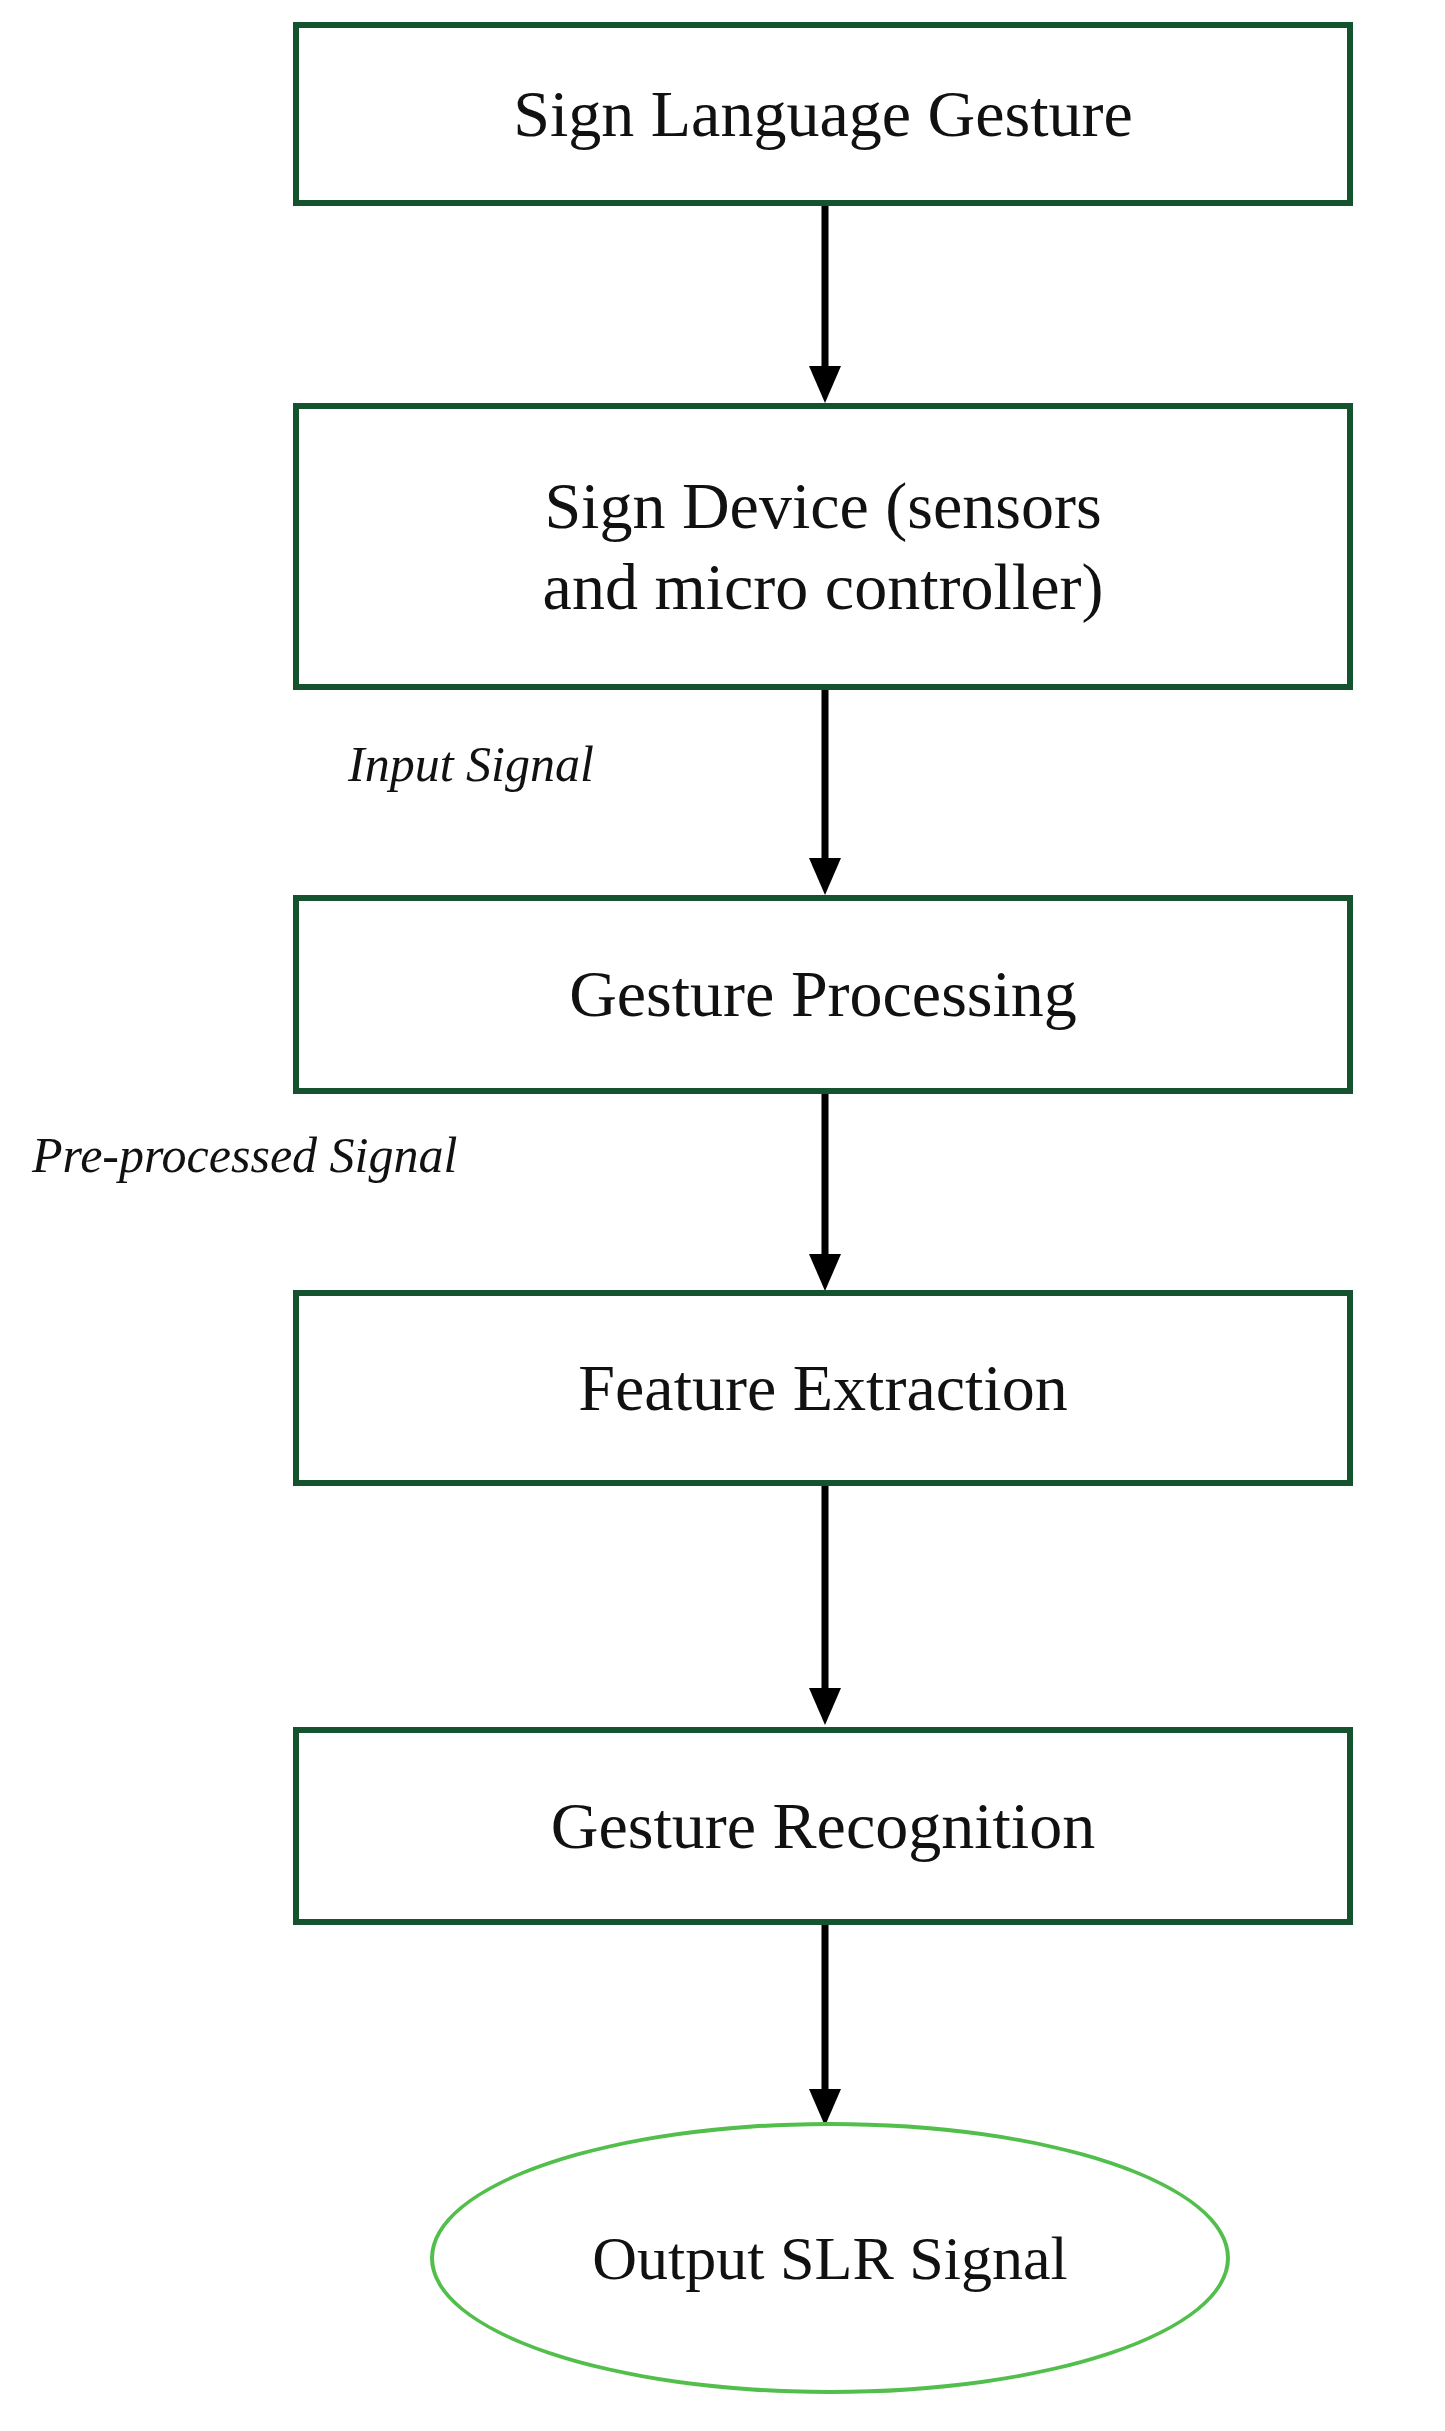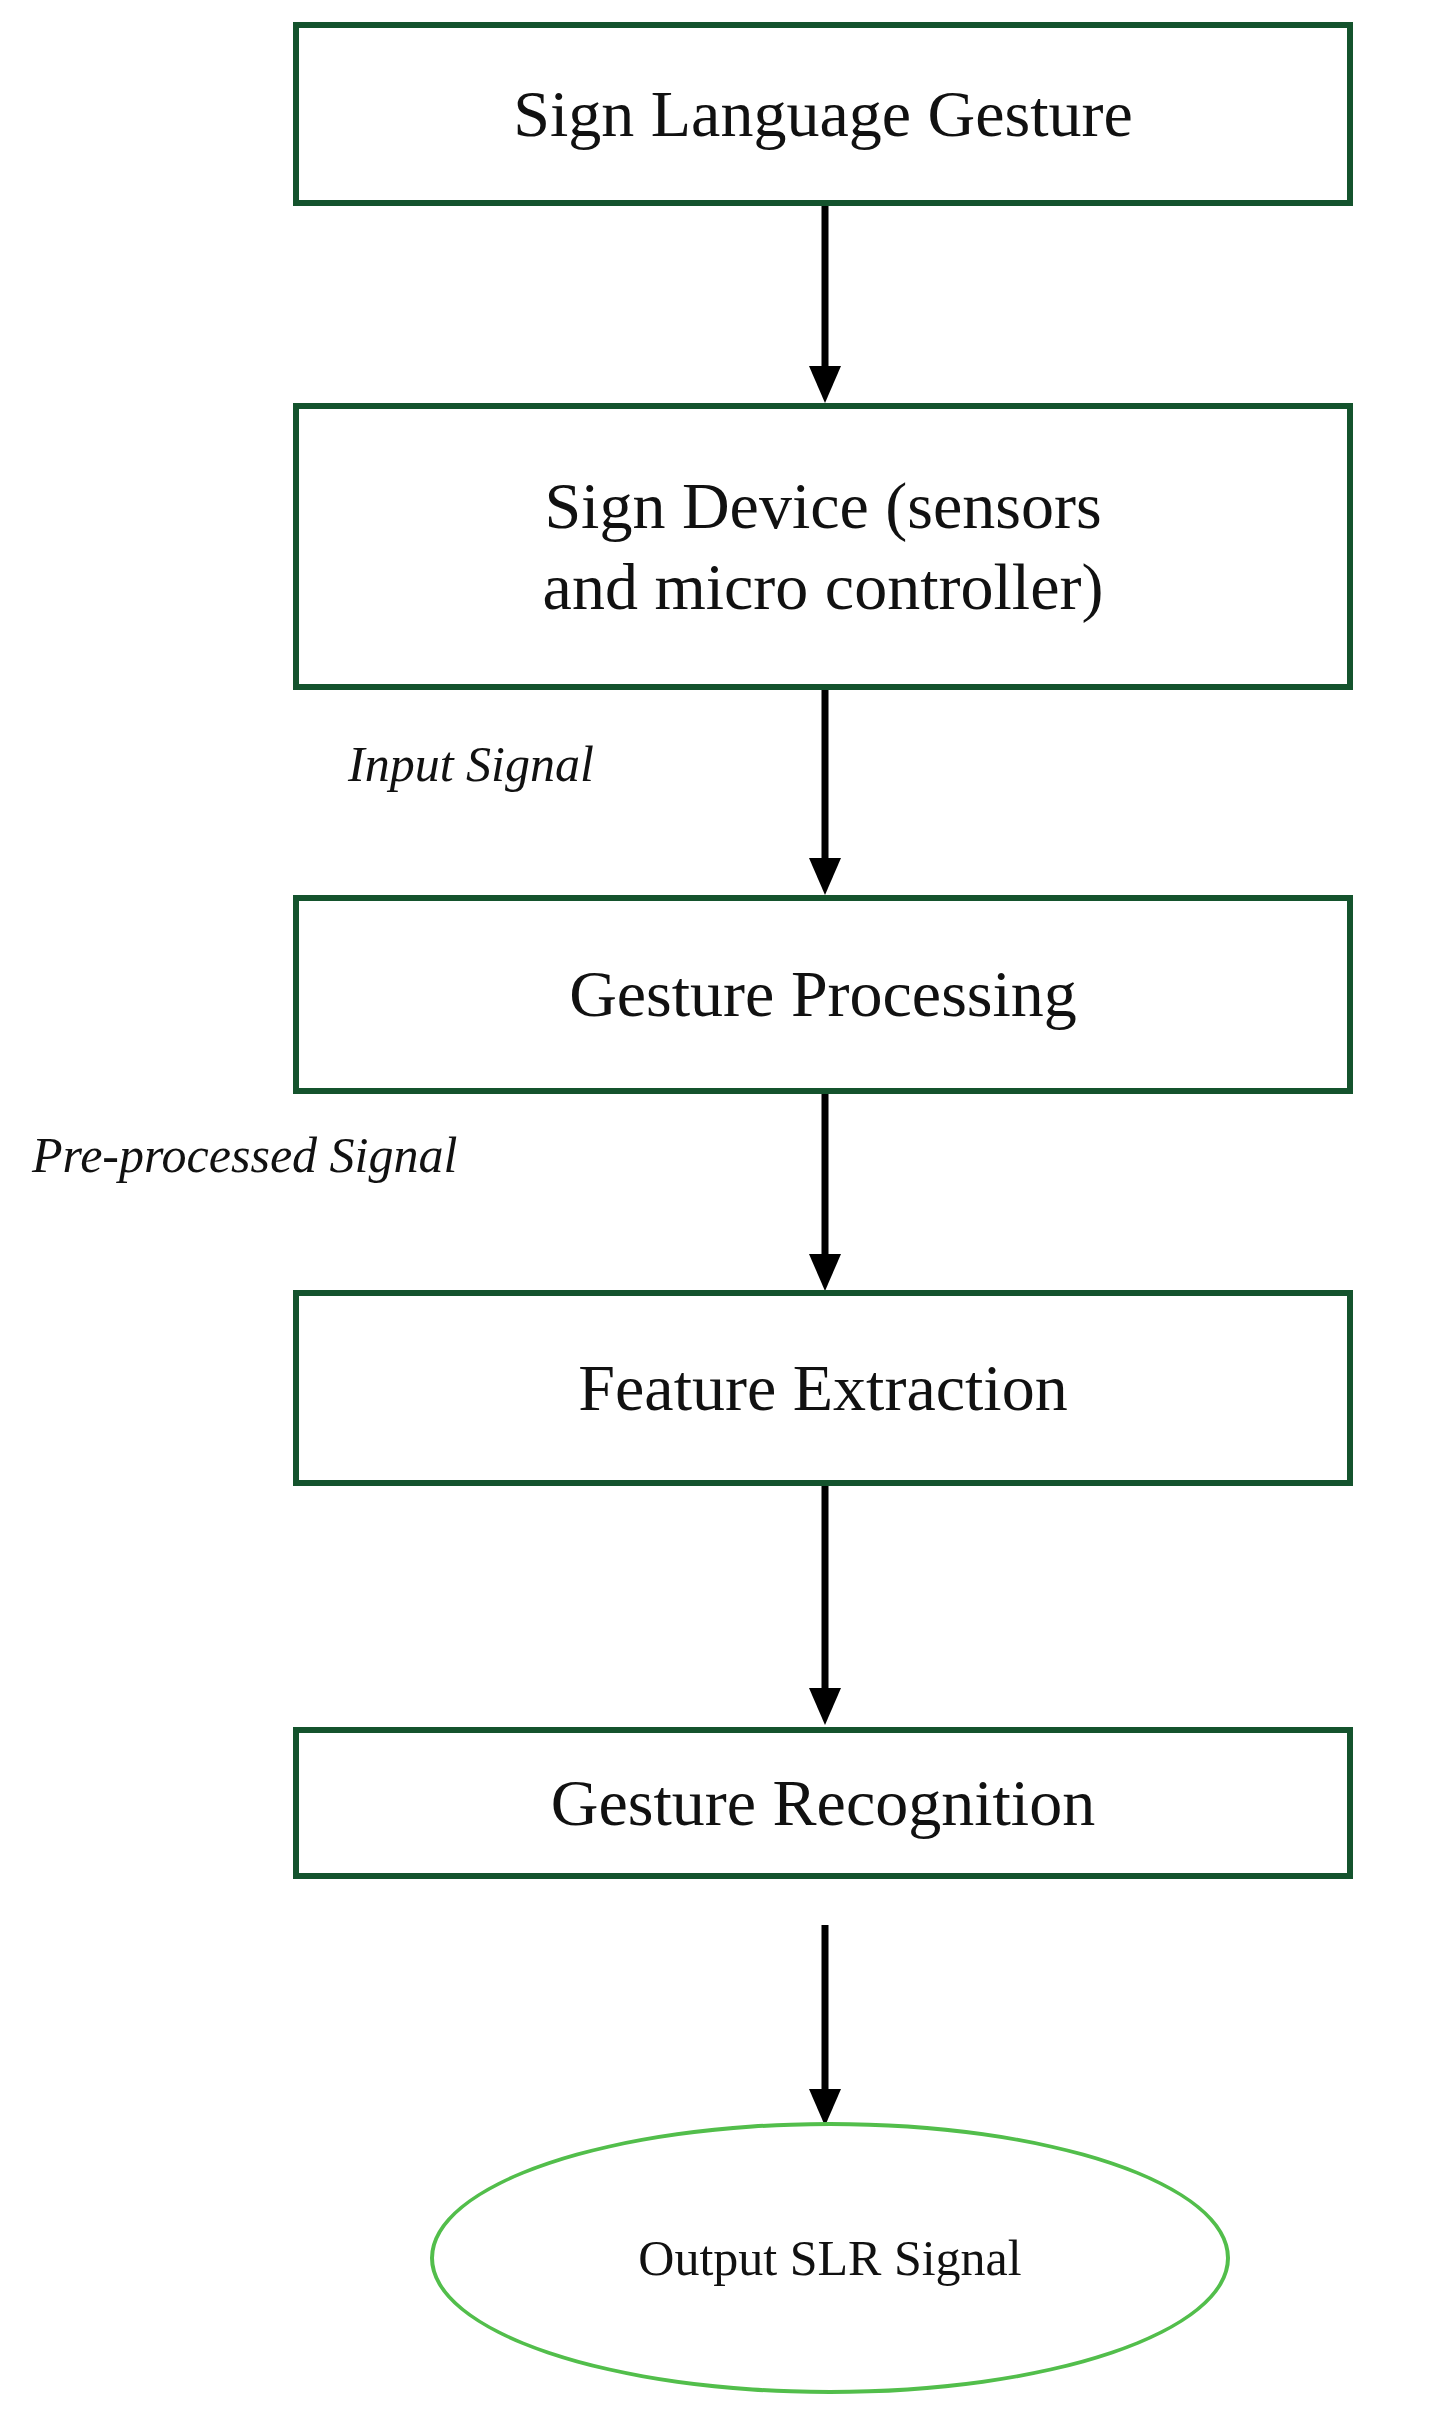--- a/index.html
+++ b/index.html
@@ -45,21 +45,21 @@
     background: #ffffff;
     border: 4px solid #52BE4B;
     border-radius: 50%;
     display: flex;
     align-items: center;
     justify-content: center;
     text-align: center;
   }
   .node-ellipse .node-label {
     font-family: "Liberation Serif", "DejaVu Serif", serif;
-    font-size: 50px;
+    font-size: 62px;
     line-height: 1.2;
     color: #111111;
   }
 
   
   .connector {
     position: absolute;
     overflow: visible;
   }
   .connector svg { display: block; overflow: visible; }
@@ -120,21 +120,21 @@
     <span class="node-label">Feature Extraction</span>
   </div>
 
   <div class="connector" style="left:805px; top:1486px; width:40px; height:242px;">
     <svg width="40" height="242" viewBox="0 0 40 242">
       <line x1="20" y1="0" x2="20" y2="220" stroke="#000000" stroke-width="7"></line>
       <polygon points="20,239 4,202 36,202" fill="#000000"></polygon>
     </svg>
   </div>
 
-  <div class="node-box" style="left:293px; top:1727px; width:1060px; height:152px;">
+  <div class="node-box" style="left:293px; top:1727px; width:1060px; height:198px;">
     <span class="node-label">Gesture Recognition</span>
   </div>
 
   <div class="connector" style="left:805px; top:1925px; width:40px; height:205px;">
     <svg width="40" height="205" viewBox="0 0 40 205">
       <line x1="20" y1="0" x2="20" y2="182" stroke="#000000" stroke-width="7"></line>
       <polygon points="20,201 4,164 36,164" fill="#000000"></polygon>
     </svg>
   </div>
 

